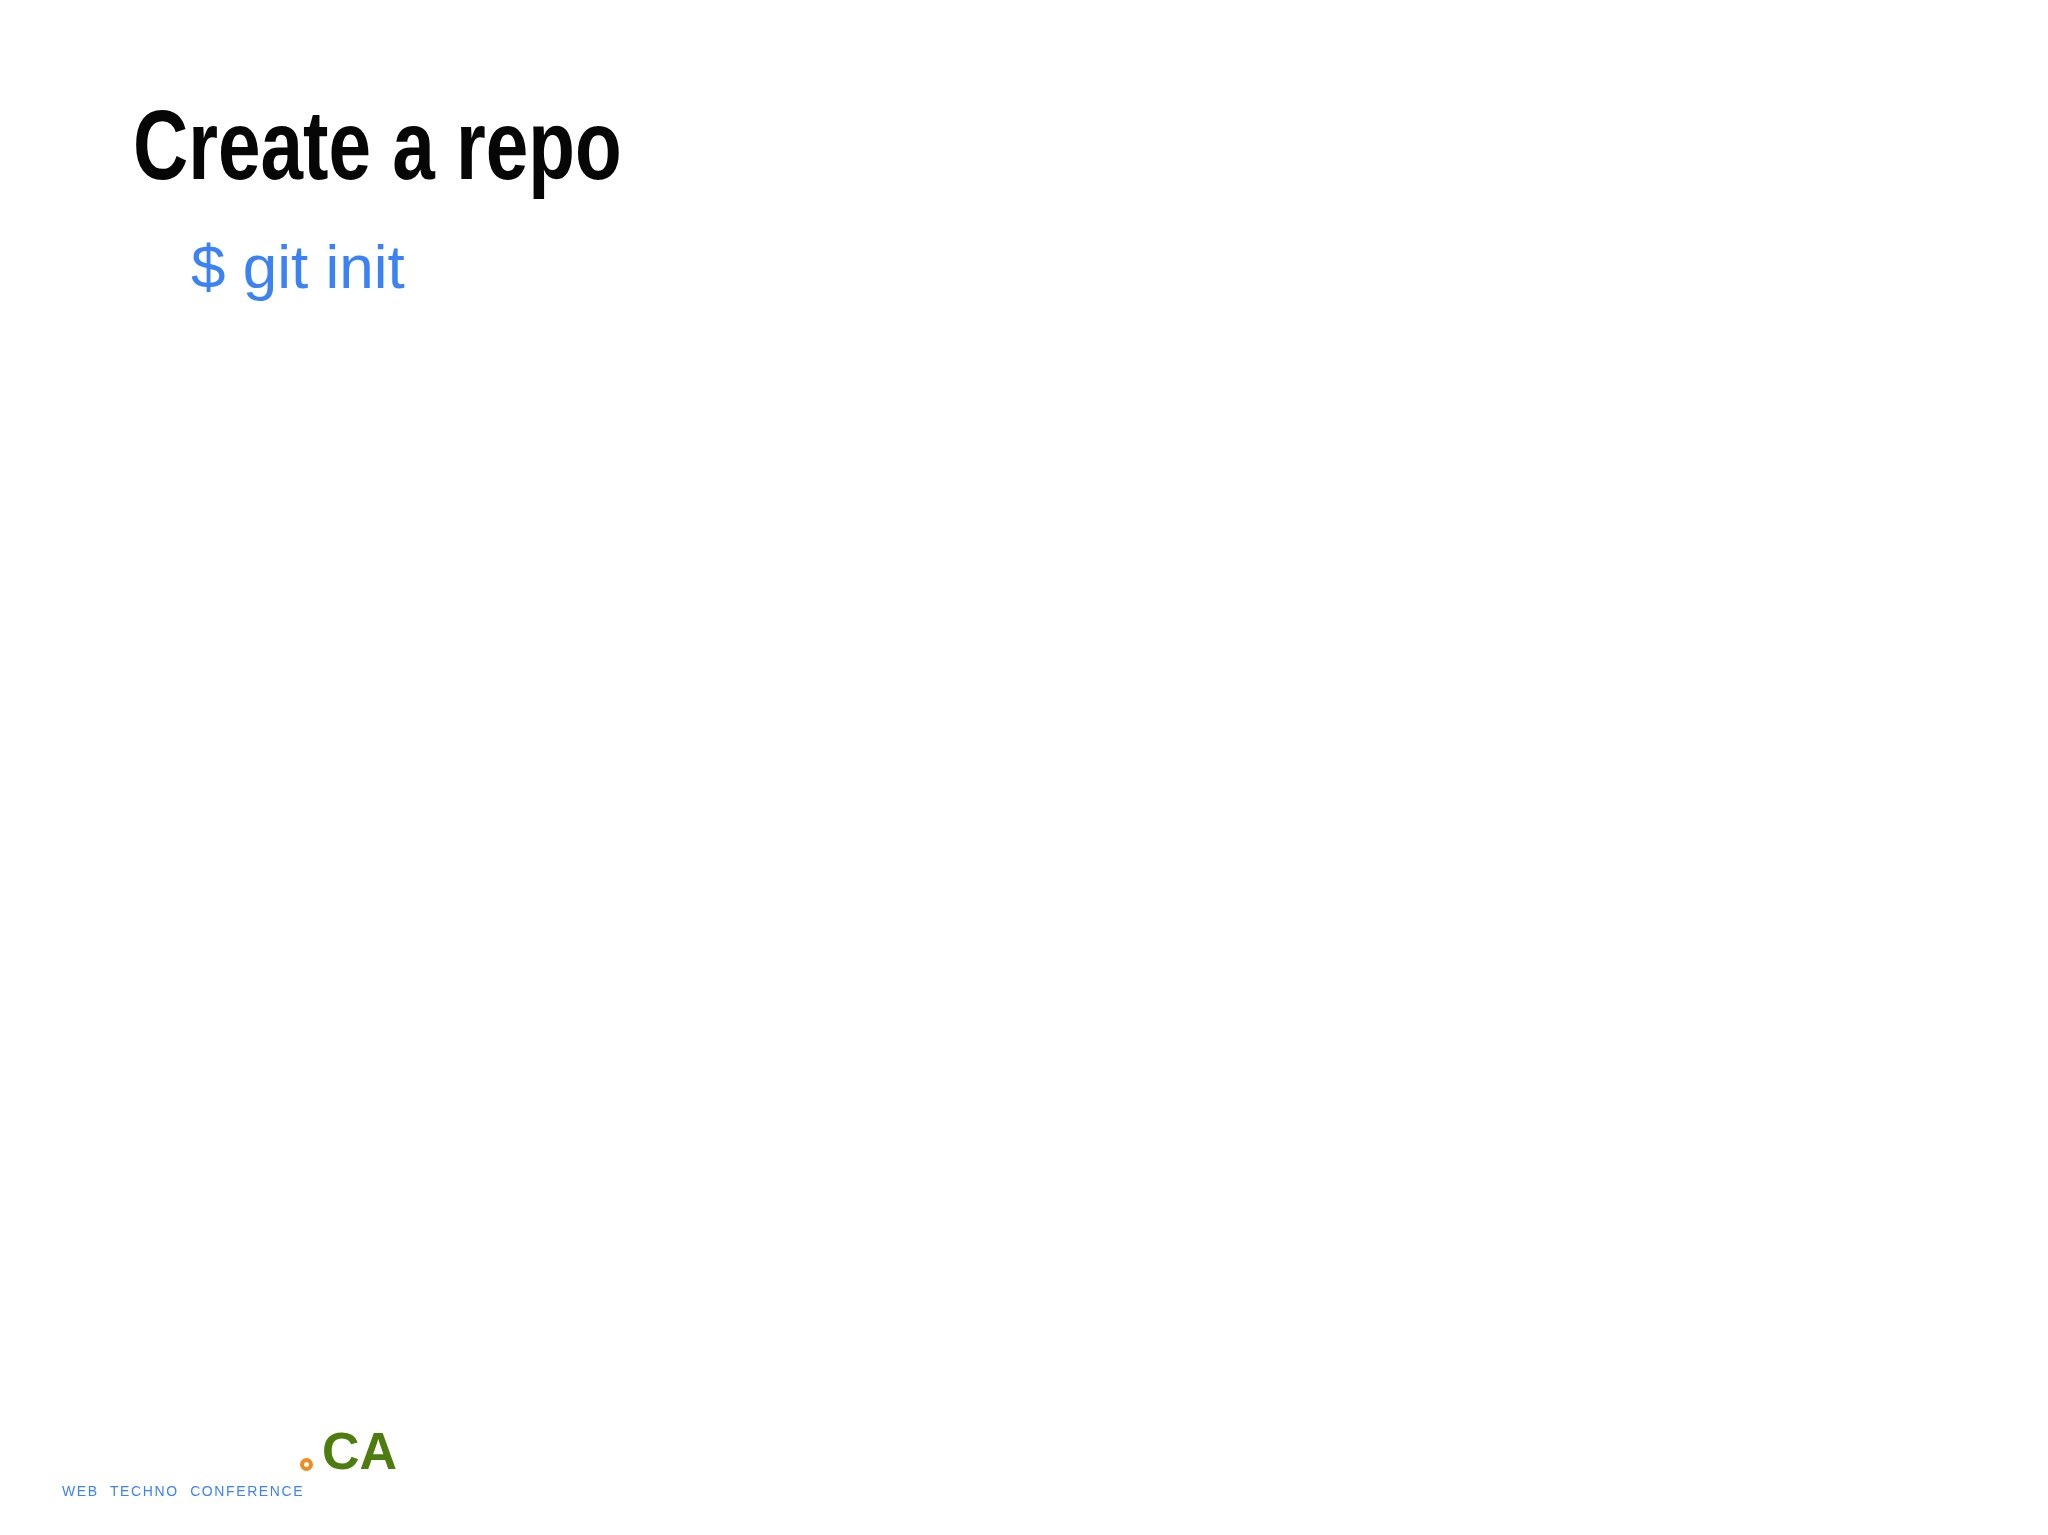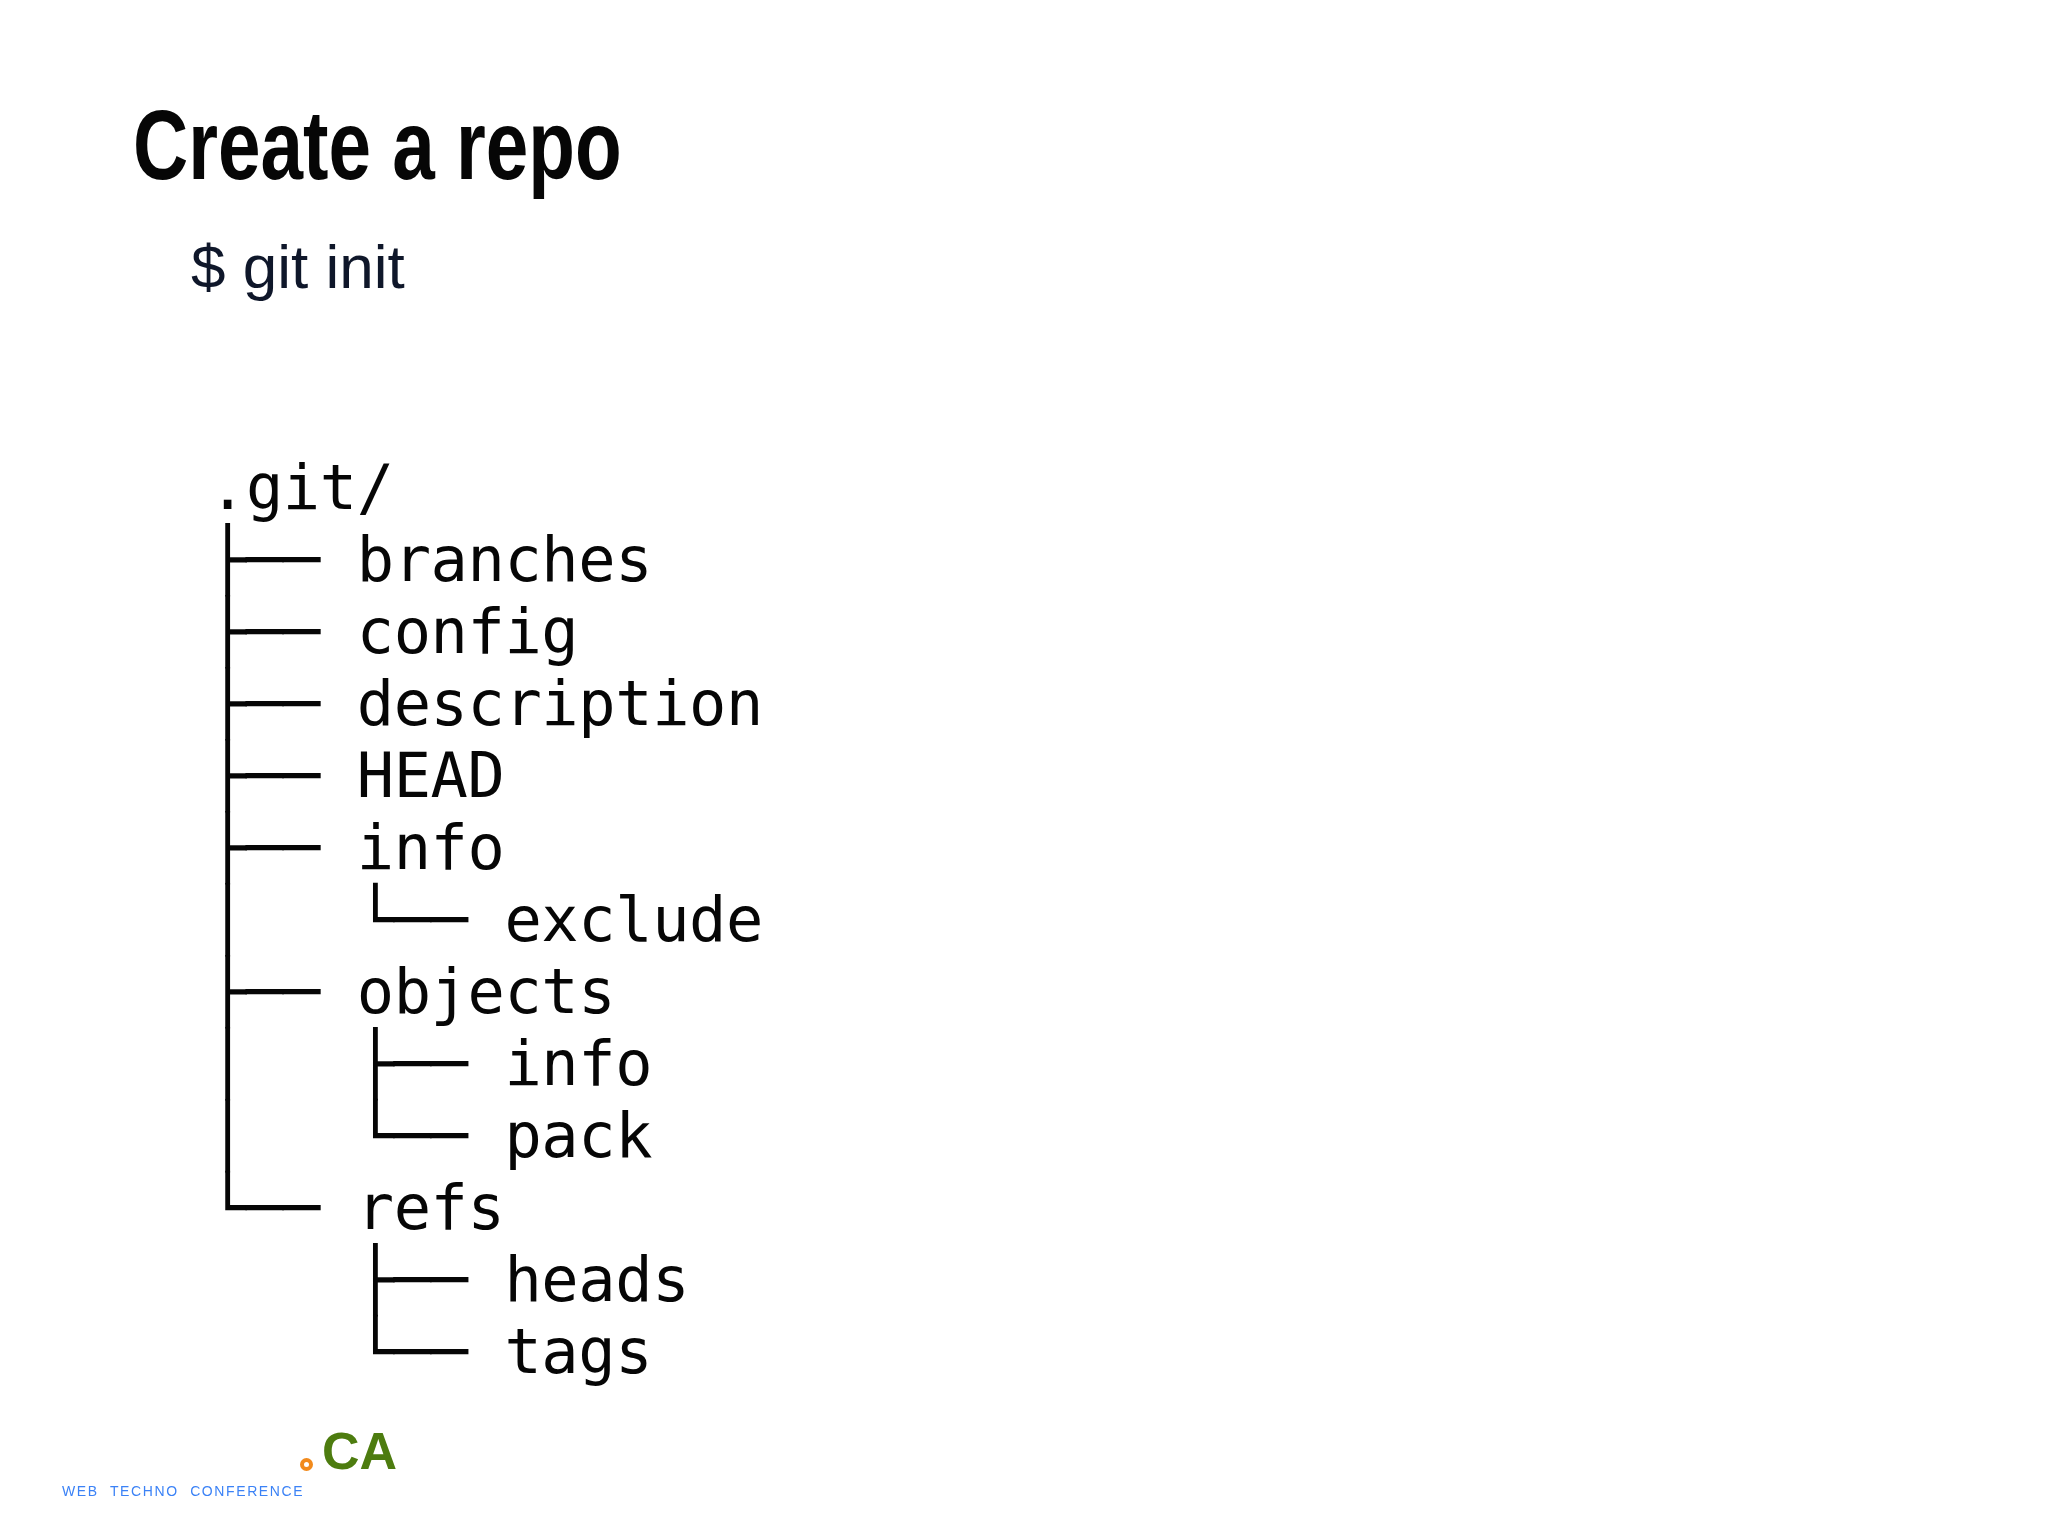--- a/index.html
+++ b/index.html
@@ -27,21 +27,21 @@
     transform: scaleX(0.78);
     transform-origin: 0 0;
     letter-spacing: 0px;
     color: #060606;
   }
   .shell-line {
     position: absolute;
     font-size: 62px;
     line-height: 62px;
     white-space: nowrap;
-    color: #0f172a;
+    color: #3b82f6;
   }
   .cmd-init { left: 191px; top: 236px; }
   .cmd-tree { left: 199px; top: 389px; }
   .tree-output {
     position: absolute;
     left: 209px;
     top: 452px;
     margin: 0;
     font-family: "DejaVu Sans Mono", monospace;
     font-size: 62px;
@@ -106,33 +106,20 @@
 </head>
 <body>
 
 <div class="slide">
 
   <div class="page-title">Create a repo</div>
 
   <div class="shell-line cmd-init">$ git init</div>
 
 
-  <pre class="tree-output">.git/
-├── branches
-├── config
-├── description
-├── HEAD
-├── info
-│   └── exclude
-├── objects
-│   ├── info
-│   └── pack
-└── refs
-    ├── heads
-    └── tags</pre>
 
 
   <span class="logo-dot"></span>
 
   <span class="logo-tld">CA</span>
 
   <div class="logo-tagline">WEB TECHNO CONFERENCE</div>
 
 </div>
 

